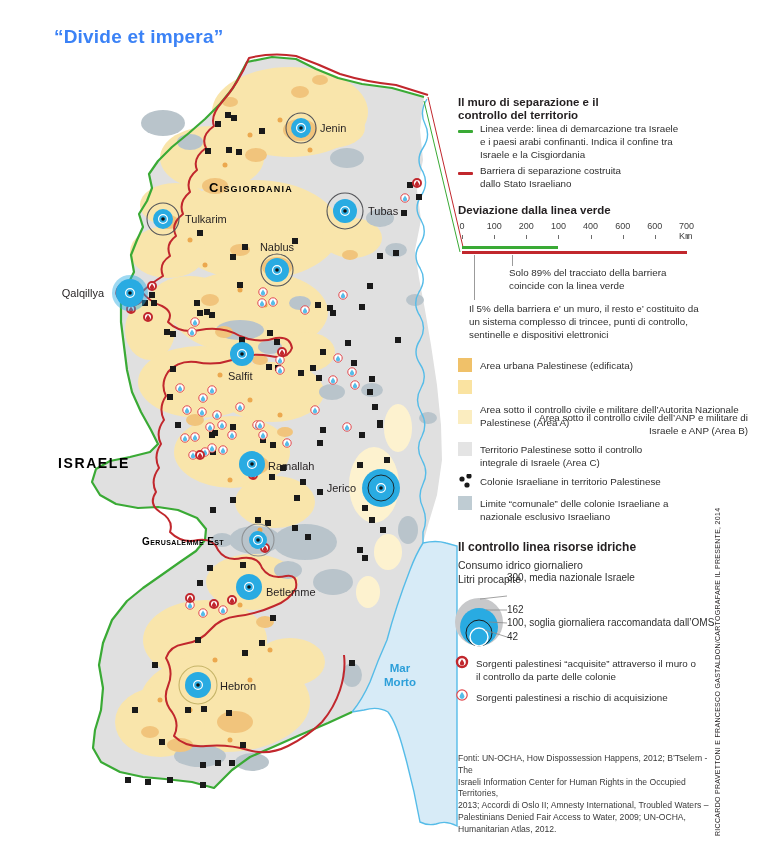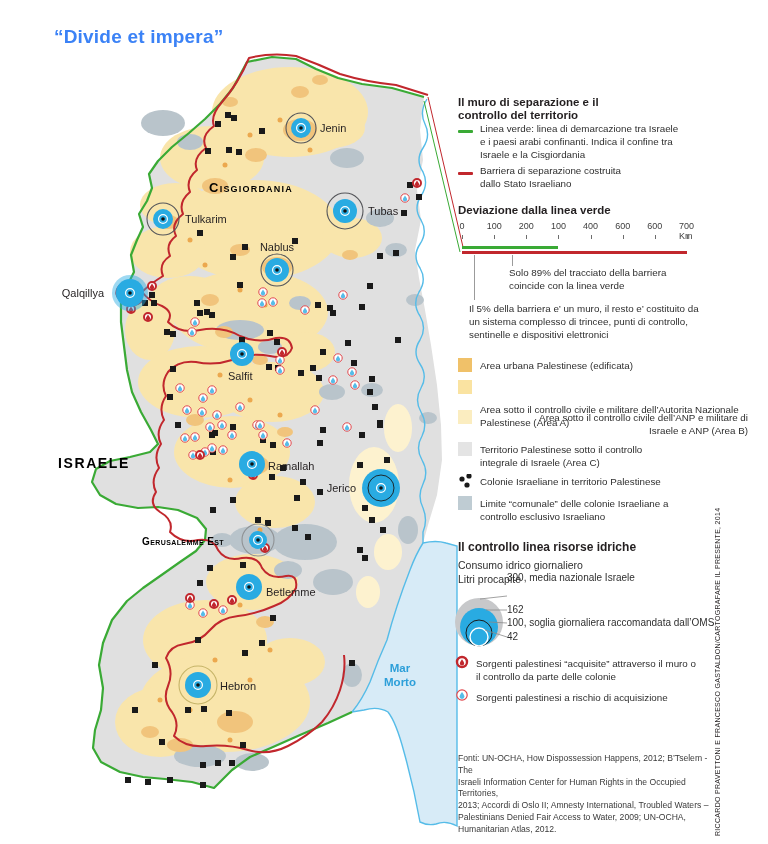--- a/index.html
+++ b/index.html
@@ -508,21 +508,21 @@
     <div class="sw-label body pre" style="top: 443px;">Territorio Palestinese sotto il controllo
 integrale di Israele (Area C)</div>
     <svg width="16" height="16" class="sw" style="top: 474px;">
       <circle cx="4" cy="5" r="2.6" fill="#1a1a1a"></circle>
       <circle cx="11" cy="2" r="2.6" fill="#1a1a1a"></circle>
       <circle cx="9" cy="11" r="2.6" fill="#1a1a1a"></circle>
     </svg>
     <div class="sw-label body pre" style="top: 475px;">Colonie Israeliane in territorio Palestinese</div>
     <div class="sw" style="top: 496px; background: rgb(191, 204, 211);"></div>
     <div class="sw-label body pre" style="top: 497px;">Limite “comunale” delle colonie Israeliane a
-controllo esclusivo Israeliano</div>
+nazionale esclusivo Israeliano</div>
   </div>
 
 <div id="water-title" class="abs h1" style="font-size:12px">Il controllo linea risorse idriche</div>
 <div id="water-sub" class="abs pre">Consumo idrico giornaliero
 Litri procapite</div>
 <svg id="water-svg" class="abs" style="left:452px;top:588px" width="120" height="64" viewBox="0 0 120 64">
     <circle cx="27" cy="34" r="24" fill="#c7c8ca"></circle>
     <line x1="28" y1="11" x2="55" y2="8" stroke="#8a8a8a" stroke-width="0.8"></line>
     <circle cx="27" cy="39" r="19" fill="#29abe2"></circle>
     <line x1="34" y1="22" x2="55" y2="22" stroke="#8a8a8a" stroke-width="0.8"></line>

